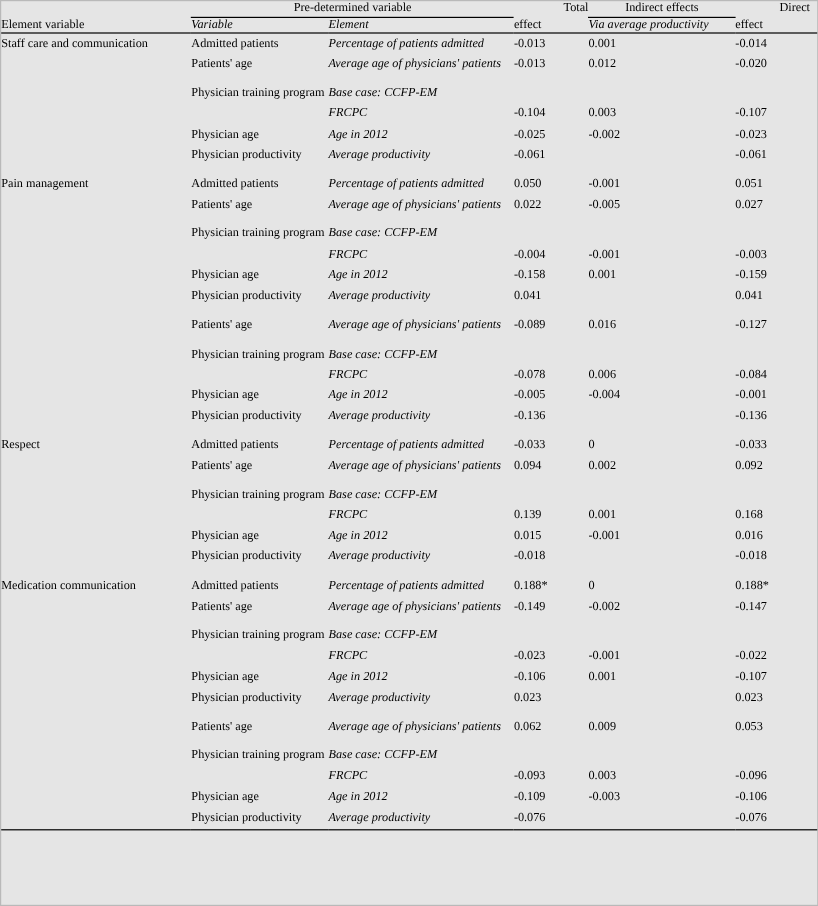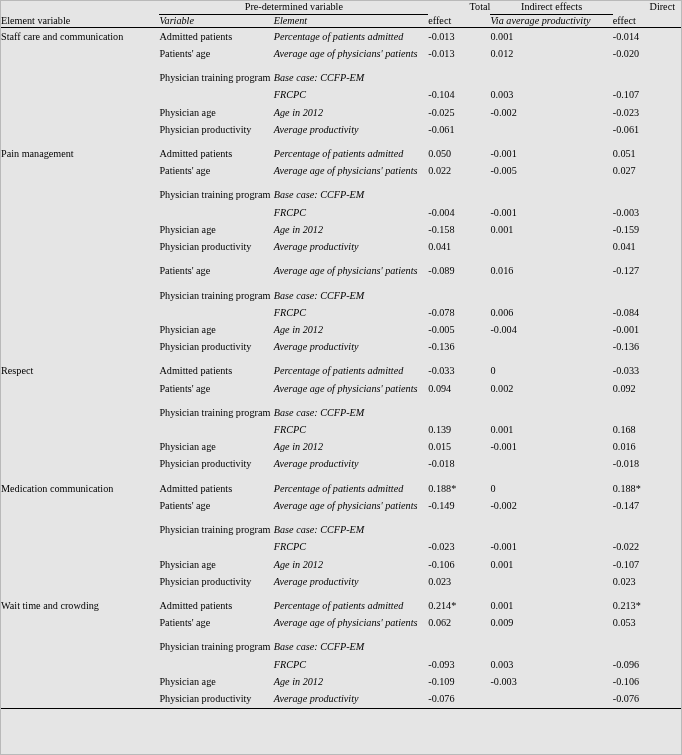--- a/index.html
+++ b/index.html
@@ -431,28 +431,20 @@
           <td class="num-dir">0.023</td>
         </tr>
         <tr class="gaprow">
           <td></td>
           <td></td>
           <td></td>
           <td></td>
           <td></td>
           <td></td>
         </tr>
-        <tr class="datarow rule-top-none">
-          <td class="outcome">Wait time and crowding</td>
-          <td class="variable">Admitted patients</td>
-          <td class="element">Percentage of patients admitted</td>
-          <td class="num-total">0.214*</td>
-          <td class="num-ind">0.001</td>
-          <td class="num-dir">0.213*</td>
-        </tr>
         <tr class="datarow">
           <td class="outcome"></td>
           <td class="variable">Patients' age</td>
           <td class="element">Average age of physicians' patients</td>
           <td class="num-total">0.062</td>
           <td class="num-ind">0.009</td>
           <td class="num-dir">0.053</td>
         </tr>
         <tr class="gaprow">
           <td></td>

